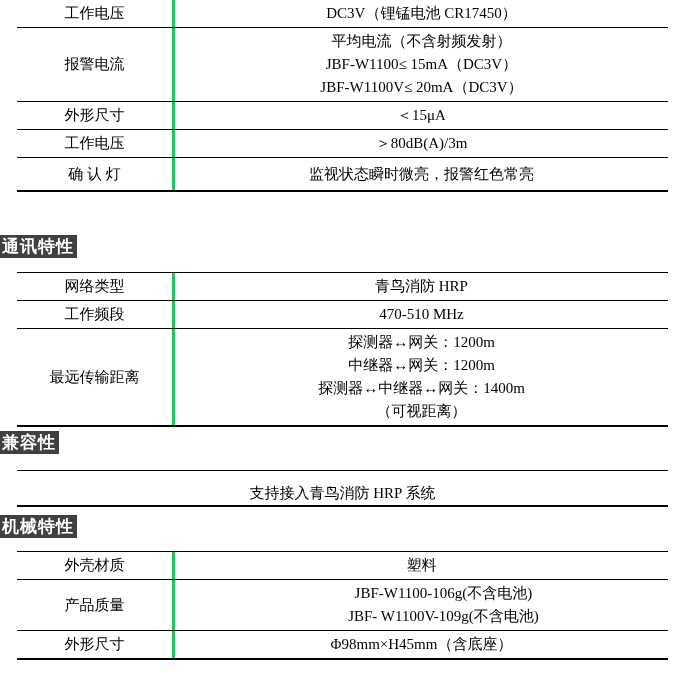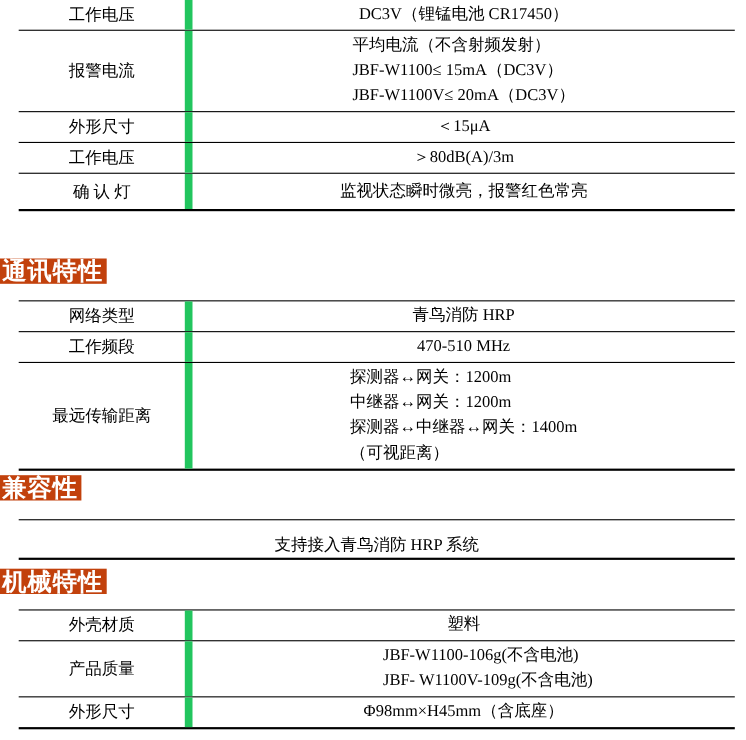--- a/index.html
+++ b/index.html
@@ -31,34 +31,34 @@
     display: flex;
     align-items: stretch;
     border-bottom: 1px solid #000;
     min-height: 27px;
     box-sizing: border-box;
   }
   .row.last { border-bottom-width: 2px; }
   .cell-label {
     flex: 0 0 158px;
     width: 158px;
-    border-right: 7px solid #22c55e;
+    border-right: 3px solid #22c55e;
     display: flex;
     align-items: center;
     justify-content: center;
     text-align: center;
     box-sizing: border-box;
     padding: 0 4px;
   }
   .cell-value {
     flex: 1 1 auto;
     display: flex;
     align-items: center;
     justify-content: center;
-    text-align: left;
+    text-align: center;
     white-space: pre-line;
     line-height: 23px;
     padding: 2px 6px;
     box-sizing: border-box;
   }
   .cell-full {
     flex: 1 1 auto;
     display: flex;
     align-items: center;
     justify-content: center;
@@ -67,25 +67,25 @@
     box-sizing: border-box;
     margin-top: 11px;
   }
   .mh28 { min-height: 28px; }
   .mh26 { min-height: 26px; }
   .mh34 { min-height: 34px; }
   .mh50 { min-height: 50px; gap: 44px; }
   
   .section-header {
     display: inline-block;
-    background: #c2410c;
+    background: #404040;
     color: #ffffff;
     font-family: "Liberation Sans", "DejaVu Sans", sans-serif;
     font-weight: bold;
-    font-size: 22px;
+    font-size: 17px;
     line-height: 19px;
     padding: 2px 3px 2px 2px;
     letter-spacing: 1px;
   }
   
   .sp43 { height: 43px; }
   .sp14 { height: 14px; }
   .sp4  { height: 4px; }
   .sp16 { height: 16px; }
   .sp8  { height: 8px; }

